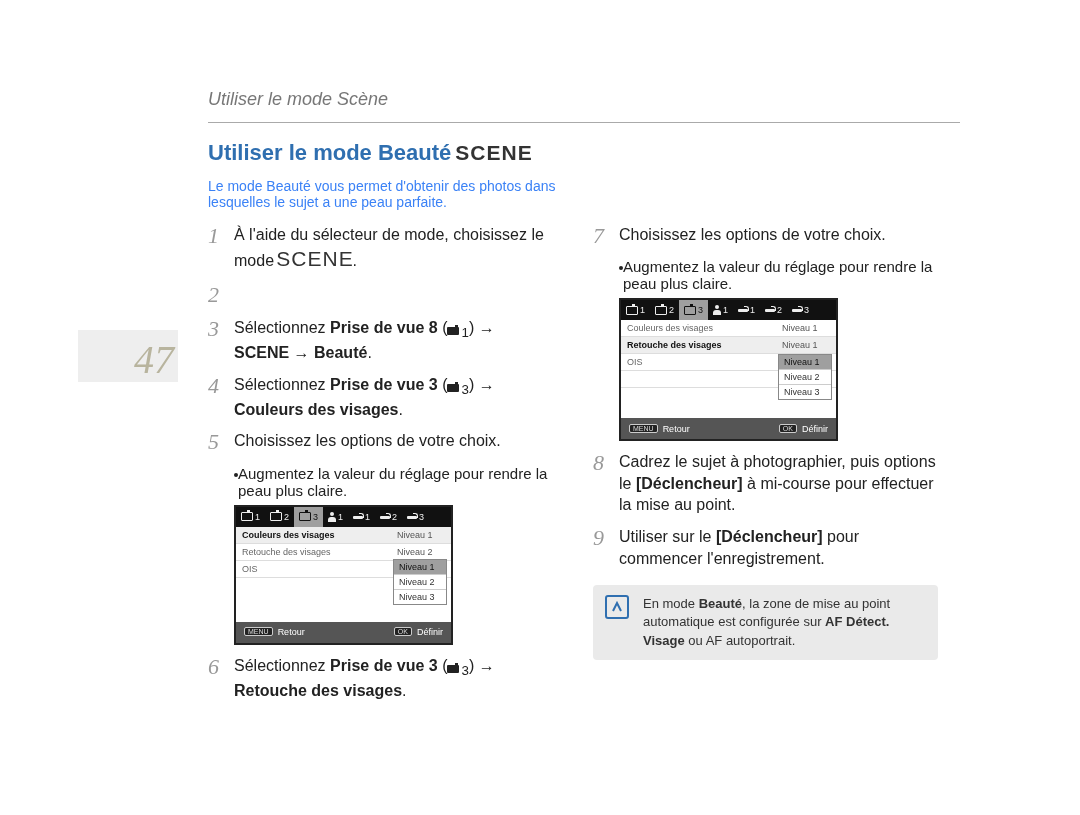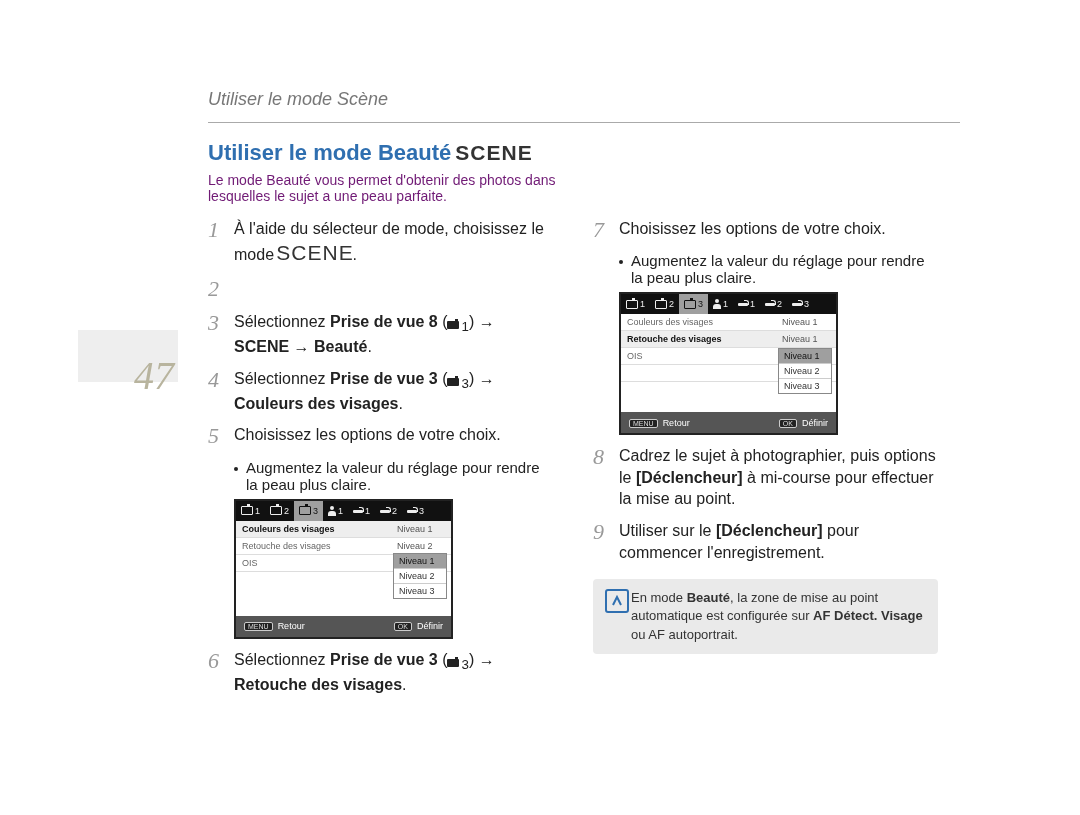--- a/index.html
+++ b/index.html
@@ -29,49 +29,49 @@
     position: absolute;
     left: 78px;
     top: 330px;
     width: 100px;
     height: 52px;
     background: #eee;
   }
   .page-number {
     position: absolute;
     left: 134px;
-    top: 352px;
+    top: 336px;
     font-size: 40px;
     font-style: italic;
     color: #b8b49e;
     font-family: Georgia, 'Times New Roman', serif;
   }
   .content {
     position: absolute;
     top: 140px;
     left: 208px;
     width: 730px;
   }
   .section-title {
     color: #2f6fb0;
     font-weight: bold;
     font-size: 22px;
-    margin-bottom: 6px;
+    margin-bottom: 12px;
   }
   .scene-glyph {
     font-family: Impact, Haettenschweiler, 'Arial Narrow Bold', sans-serif;
     color: #333;
     letter-spacing: 1px;
     font-size: 20px;
     display: inline-block;
     transform: scaleX(1.05);
   }
   .section-desc {
     font-size: 14px;
-    color: #701a75;
+    color: #3b82f6;
     margin-bottom: 14px;
     max-width: 365px;
   }
   .columns {
     display: flex;
     gap: 40px;
   }
   .col {
     width: 365px;
   }
@@ -95,32 +95,31 @@
     flex-shrink: 0;
     line-height: 1.1;
   }
   .step-body {
     font-size: 16px;
     color: #222;
   }
   .step-body .bold { font-weight: bold; }
   .bullet-sub {
     display: flex;
-    gap: 8px;
     margin: 4px 0 6px 26px;
     font-size: 15px;
     color: #222;
   }
   .bullet-sub .dot {
     width: 4px; height: 4px; background: #222; border-radius: 50%;
     margin-top: 8px; flex-shrink: 0;
   }
   .note-box {
     display: flex;
-    gap: 2px;
+    gap: 14px;
     background: #eaeaea;
     border-radius: 4px;
     padding: 10px 12px;
     font-size: 13px;
     color: #333;
     margin-top: 16px;
     line-height: 1.4;
   }
   .note-icon {
     width: 20px; height: 20px; border: 2px solid #2f6fb0; border-radius: 3px;
@@ -206,21 +205,21 @@
     height: 21px;
     background: #555;
     display: flex;
     align-items: center;
     color: #fff;
     font-size: 9px;
     gap: 20px;
     padding: 0 8px;
     justify-content: space-between;
   }
-  .camera-ui .footer .group { display: flex; align-items: flex-end; gap: 5px; }
+  .camera-ui .footer .group { display: flex; align-items: flex-start; gap: 5px; }
   .btn-chip {
     border: 1px solid #ccc;
     border-radius: 2px;
     padding: 0 3px;
     font-size: 7px;
     background: #222;
     color: #ddd;
   }
 </style>
 </head>

